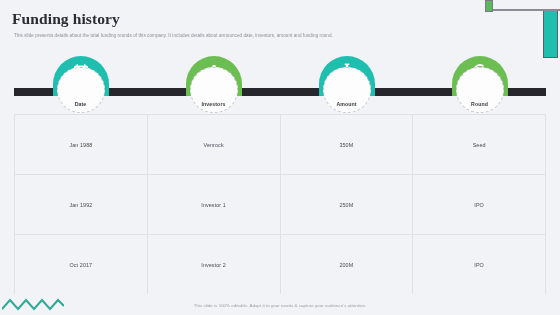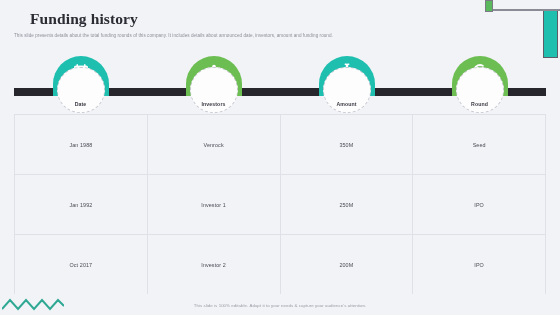--- a/index.html
+++ b/index.html
@@ -42,21 +42,21 @@
   
   .deco-zigzag {
     position: absolute;
     left: 2px; bottom: 4px;
     width: 62px; height: 14px;
   }
 
   
   .page-title {
     position: absolute;
-    left: 30px; top: 10px;
+    left: 12px; top: 10px;
     font-family: "Liberation Serif", serif;
     font-size: 15.5px;
     font-weight: 700;
     color: #2b2b33;
     letter-spacing: 0.1px;
   }
   .page-subtitle {
     position: absolute;
     left: 14px; top: 33px;
     font-size: 4.6px;

